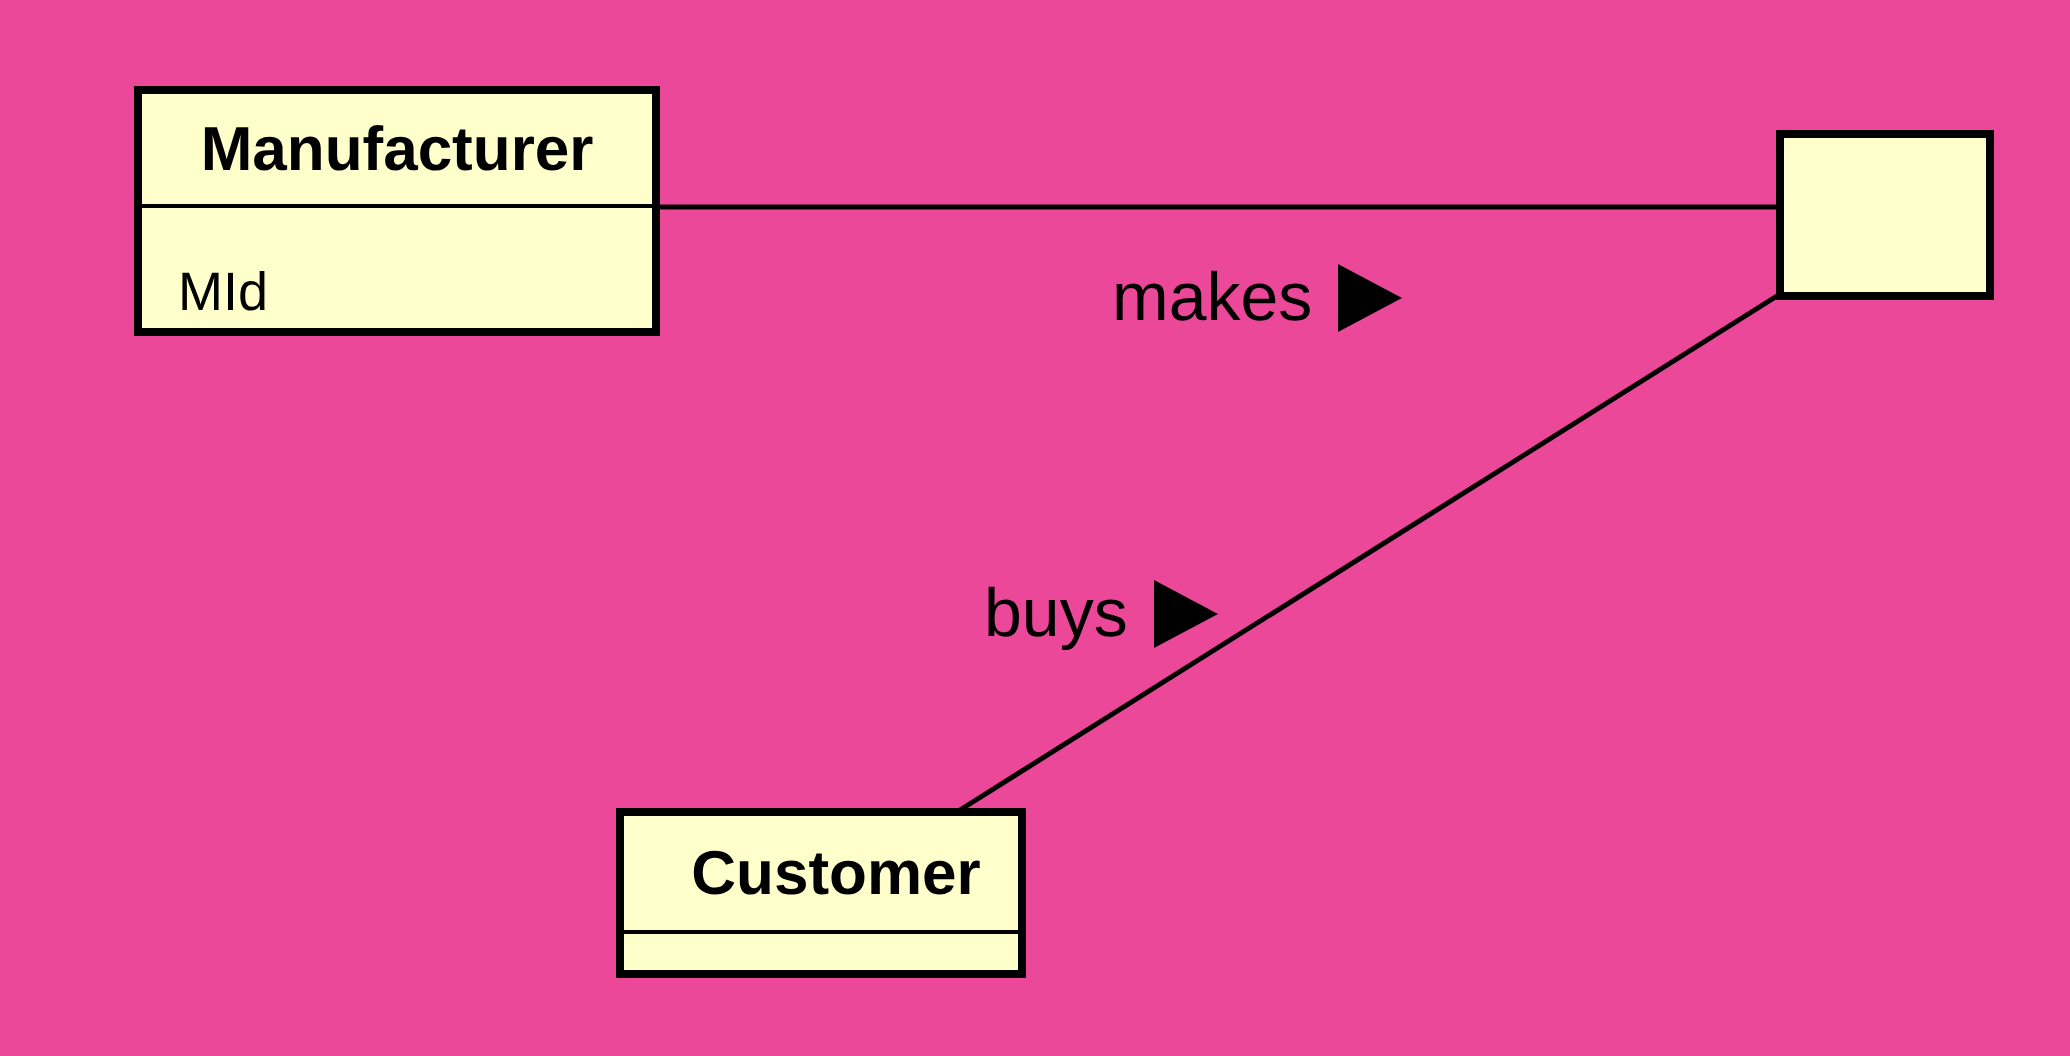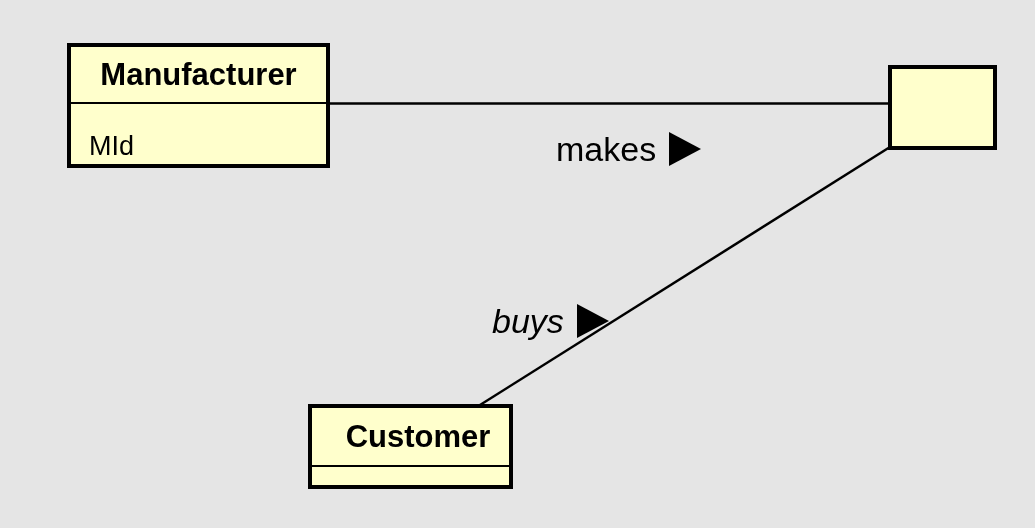--- a/index.html
+++ b/index.html
@@ -1,20 +1,20 @@
 <!DOCTYPE html>
 <html><head>
 <meta charset="utf-8">
 <style>
   html, body { margin: 0; padding: 0; background: #ffffff; }
   .canvas {
     position: relative;
     width: 1035px;
     height: 528px;
-    background: #e5e5e5;
+    background: #ec4899;
     overflow: hidden;
     font-family: "Liberation Sans", sans-serif;
     color: #000000;
   }
   .edges {
     position: absolute;
     left: 0;
     top: 0;
   }
   .uml-class {
@@ -52,21 +52,21 @@
   .edge-label {
     position: absolute;
     display: flex;
     align-items: center;
     font-size: 34px;
     white-space: nowrap;
     height: 34px;
     margin-top: 21px;
   }
   .label-makes { left: 556px; top: 111px; }
-  .label-buys  { left: 492px; top: 283px; font-style: italic; }
+  .label-buys  { left: 492px; top: 269px; }
   .tri-right {
     width: 0;
     height: 0;
     border-left: 32px solid #000000;
     border-top: 17px solid transparent;
     border-bottom: 17px solid transparent;
     margin-left: 13px;
   }
 </style>
 </head>

